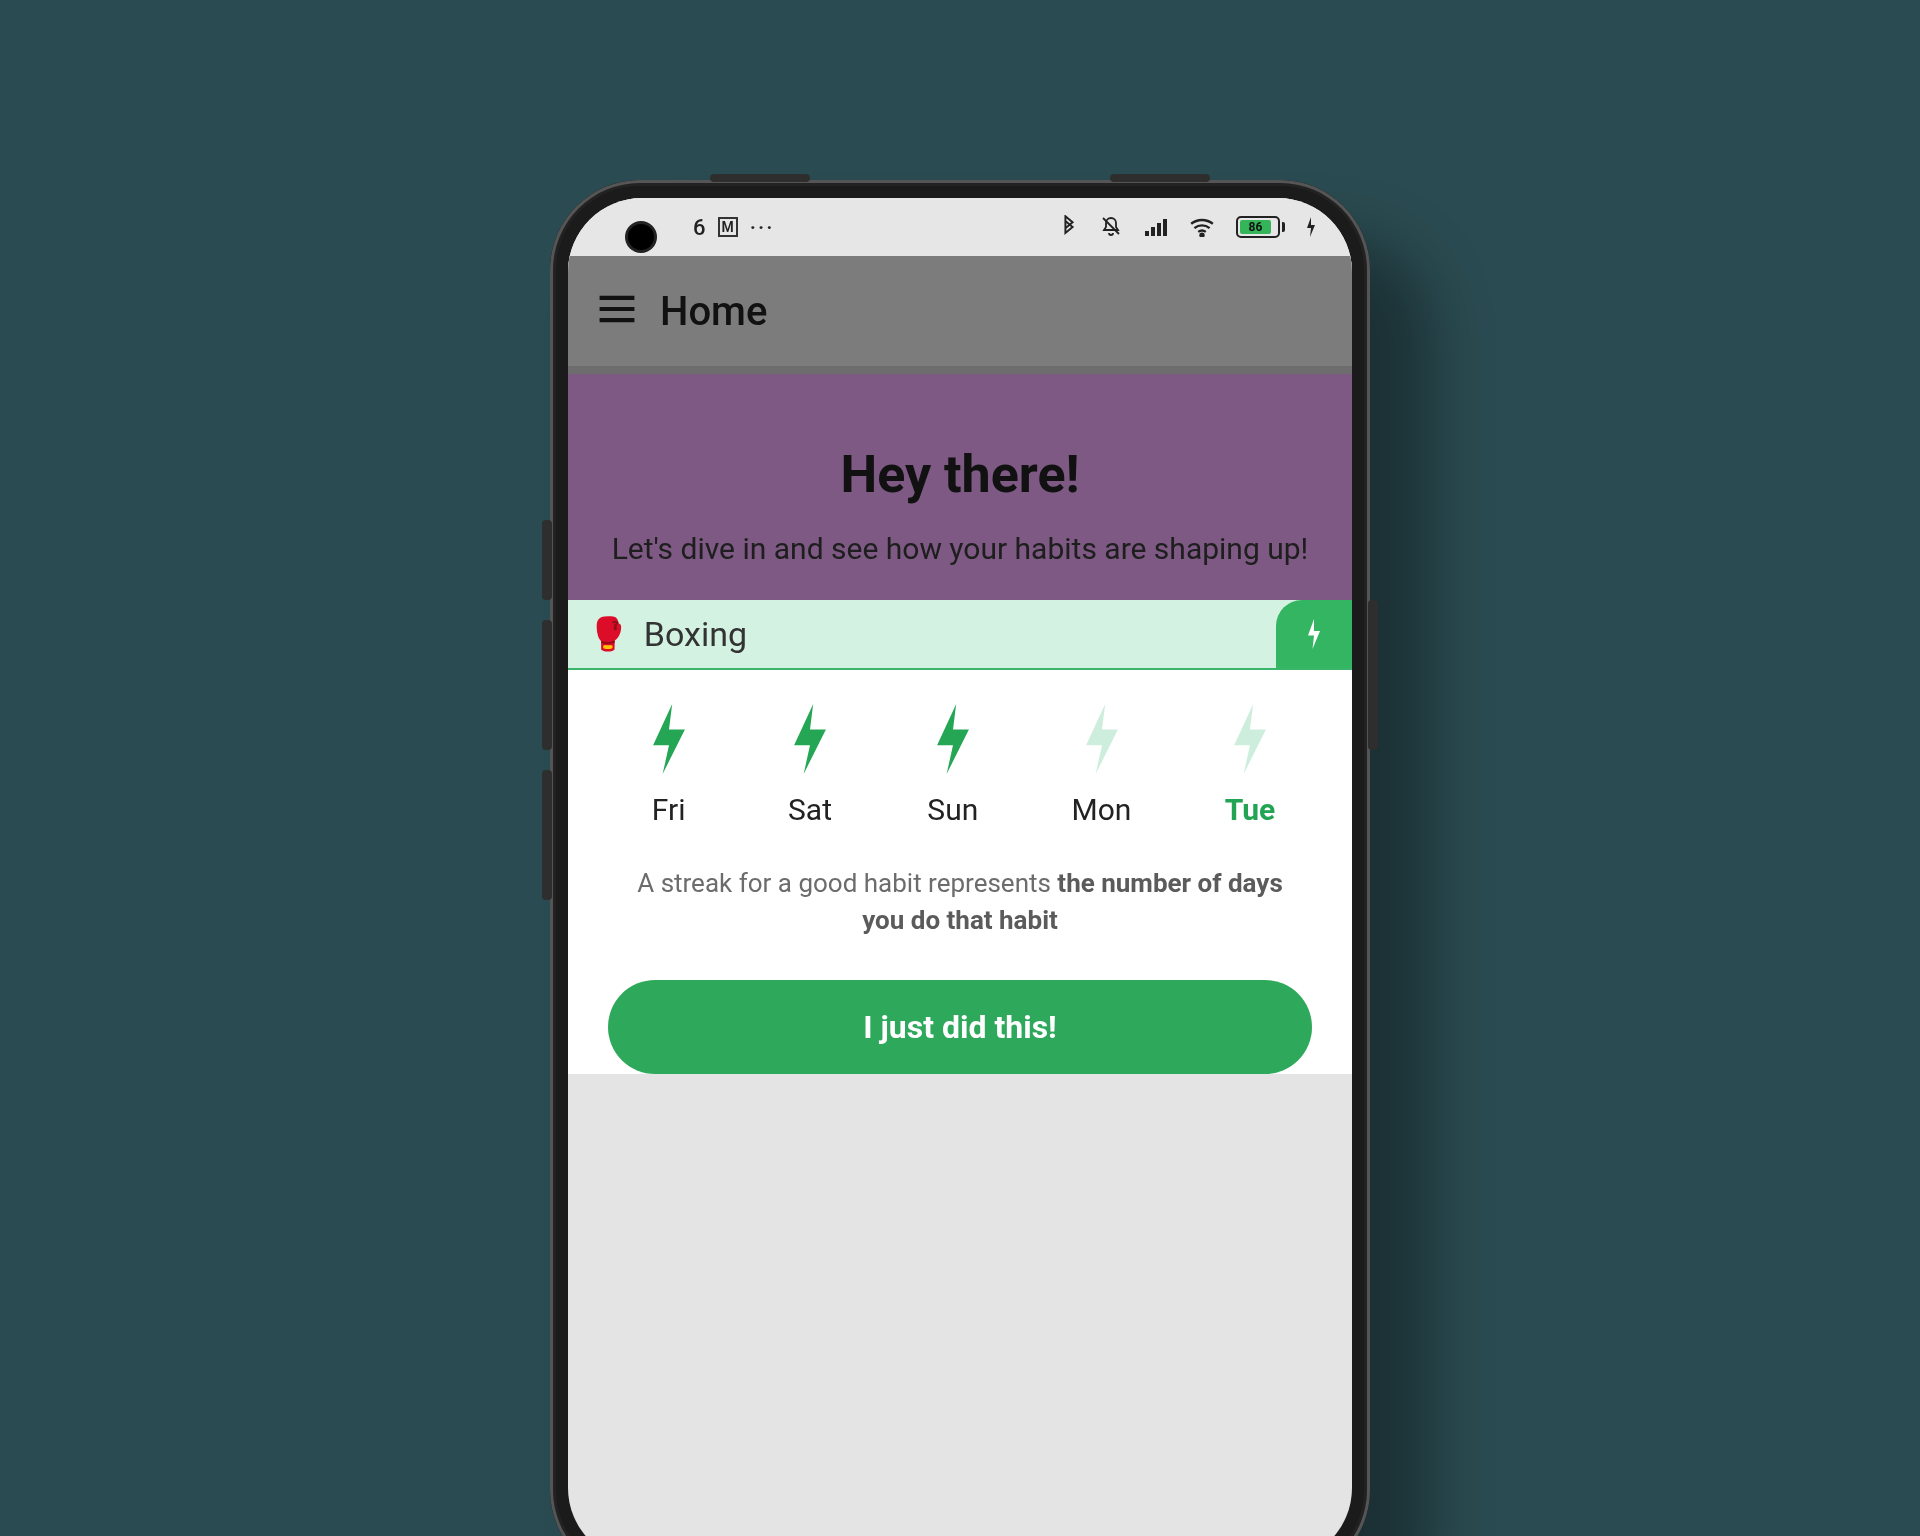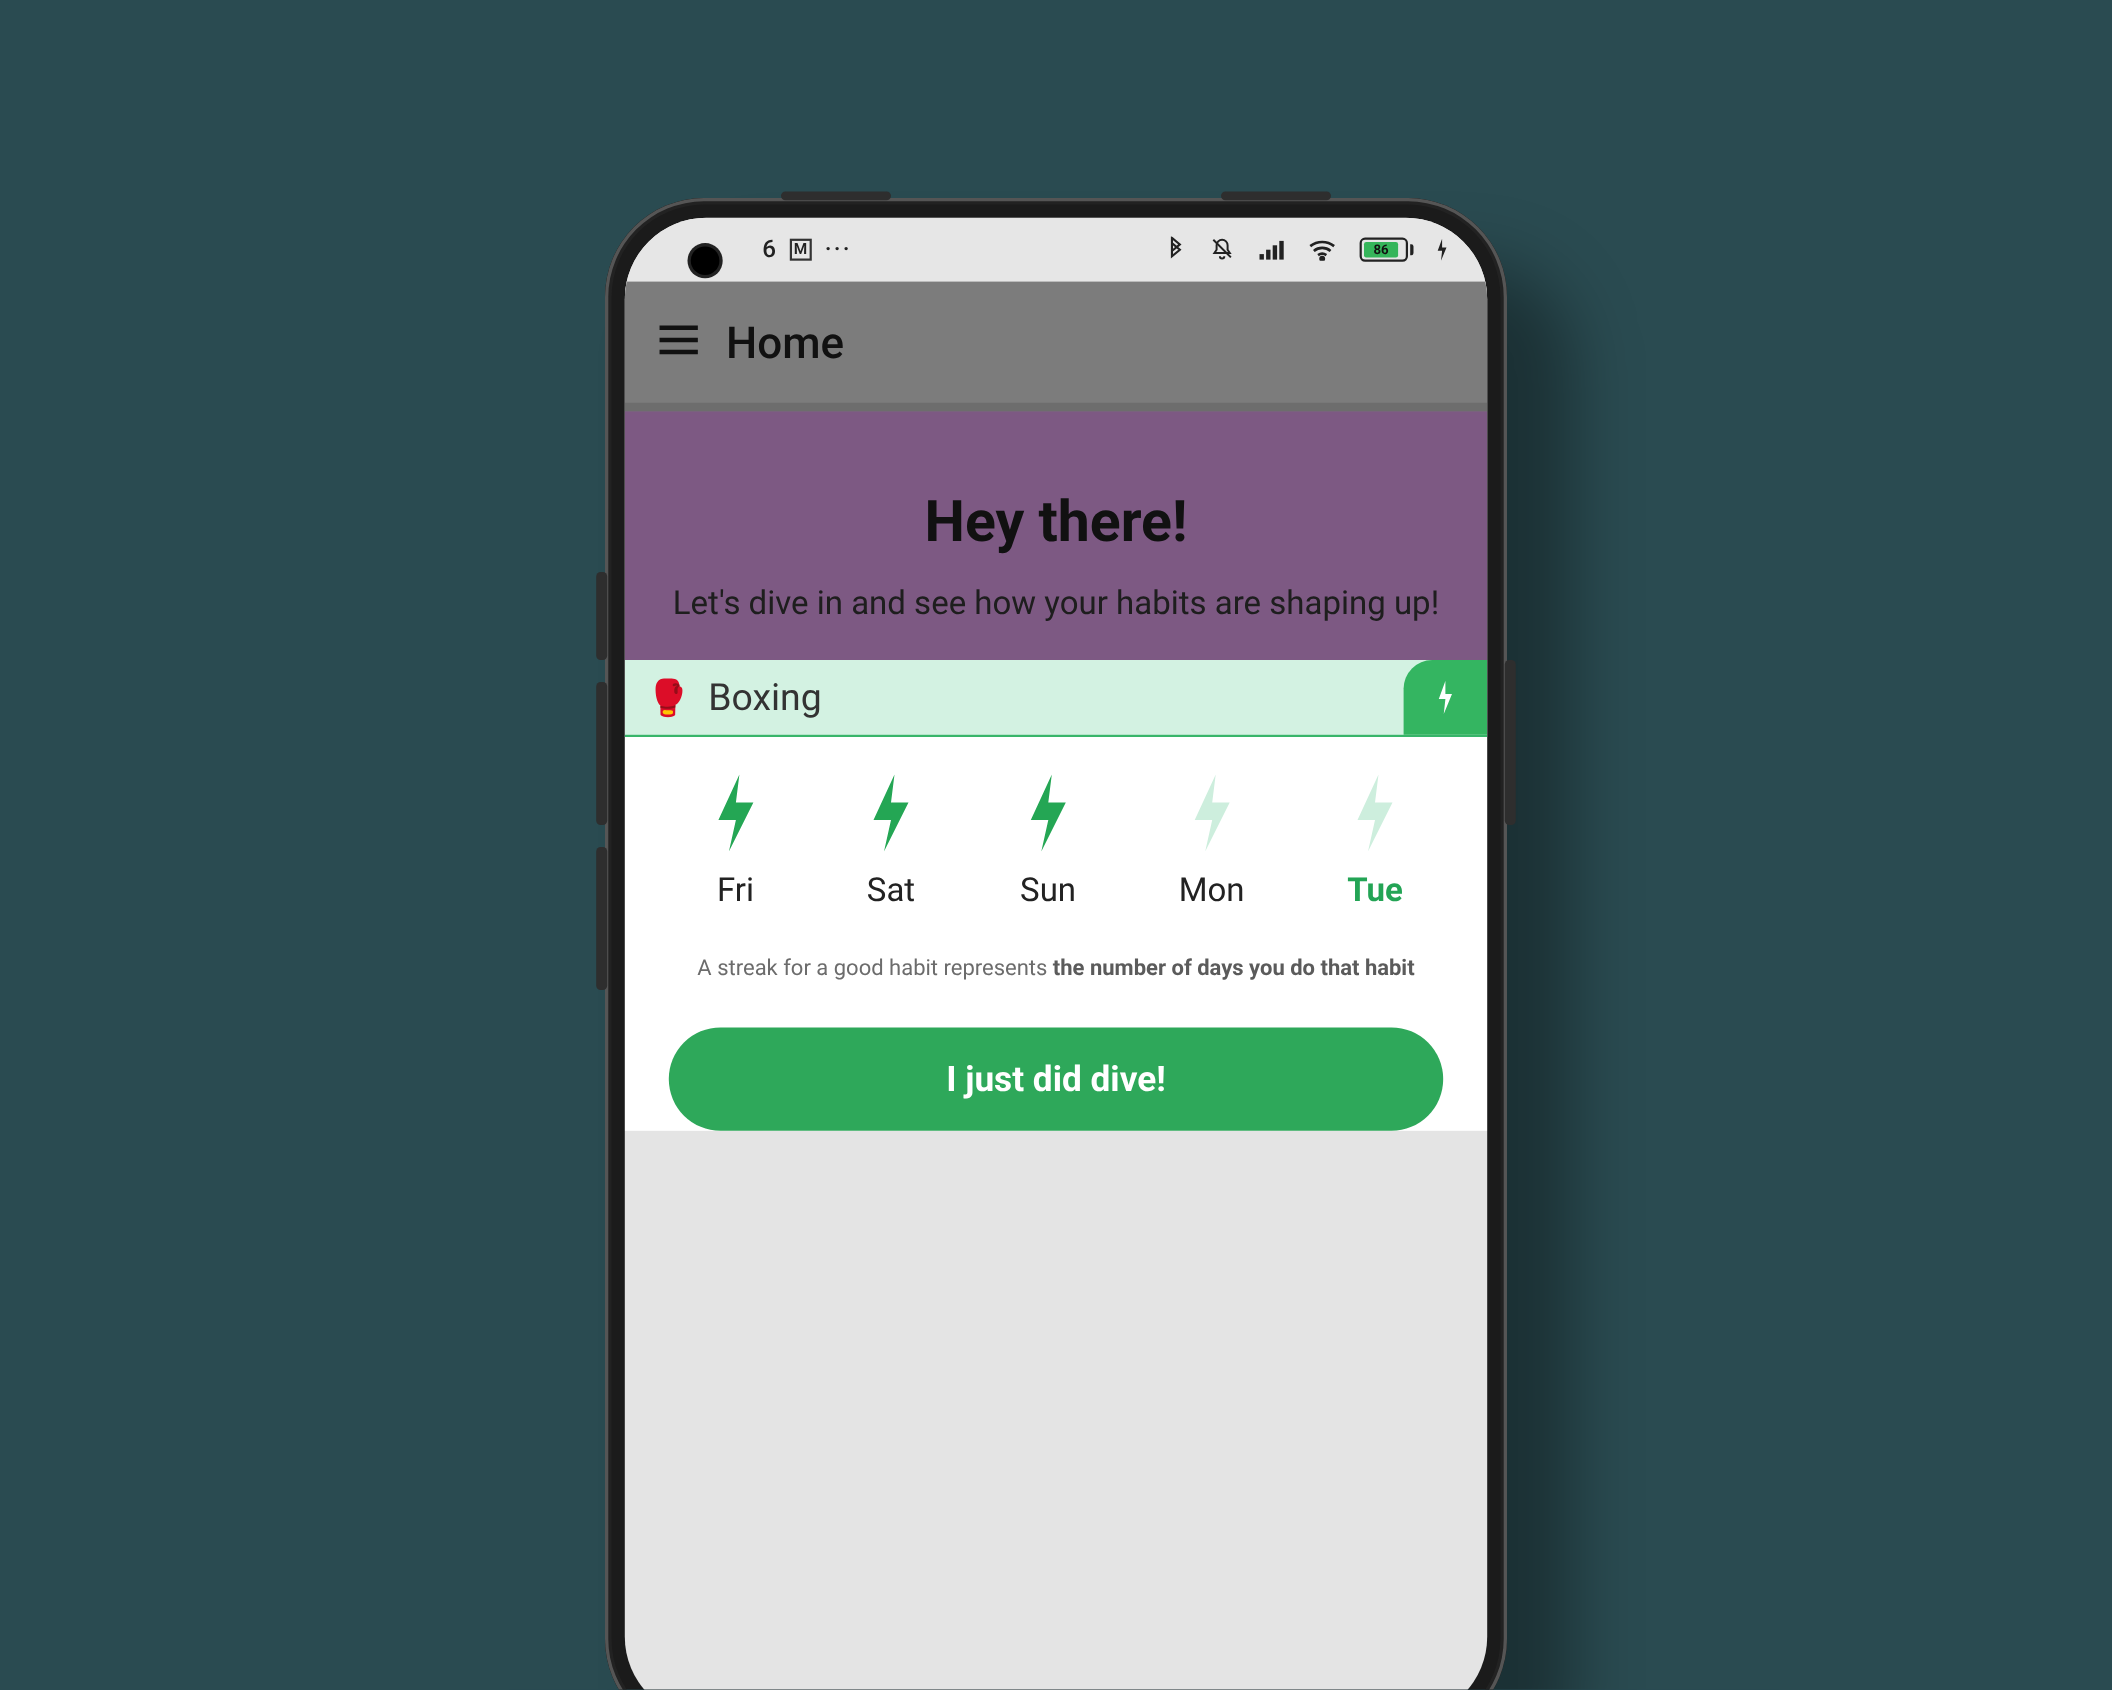--- a/index.html
+++ b/index.html
@@ -181,21 +181,21 @@
     display: flex;
     flex-direction: column;
     align-items: center;
     gap: 14px;
   }
   .streak-label { font-size: 30px; color: #222; }
   .streak-label.current { color: #23a455; font-weight: 700; }
   .info-text {
     text-align: center;
     padding: 18px 50px 30px;
-    font-size: 20px;
+    font-size: 26px;
     color: #6c6c6c;
     line-height: 1.45;
   }
   .info-text b { color: #5b5b5b; font-weight: 700; }
   .action-btn {
     margin: 10px 40px 0;
     background: #2ea85a;
     color: #fff;
     font-size: 32px;
     font-weight: 700;
@@ -329,18 +329,18 @@
                   <path d="M7 0 L1 13 H6 L4 22 L11 8 H6 Z"></path>
                 </svg></span>
               <span class="streak-label current">Tue</span>
             </div>
           </div>
 
         <div class="info-text">
           <span>A streak for a good habit represents </span><b>the number of days you do that habit</b>
         </div>
 
-        <div class="action-btn">I just did dive!</div>
+        <div class="action-btn">I just did this!</div>
       </div>
 
     </div>
   </div>
 </div>
 
 </body></html>

